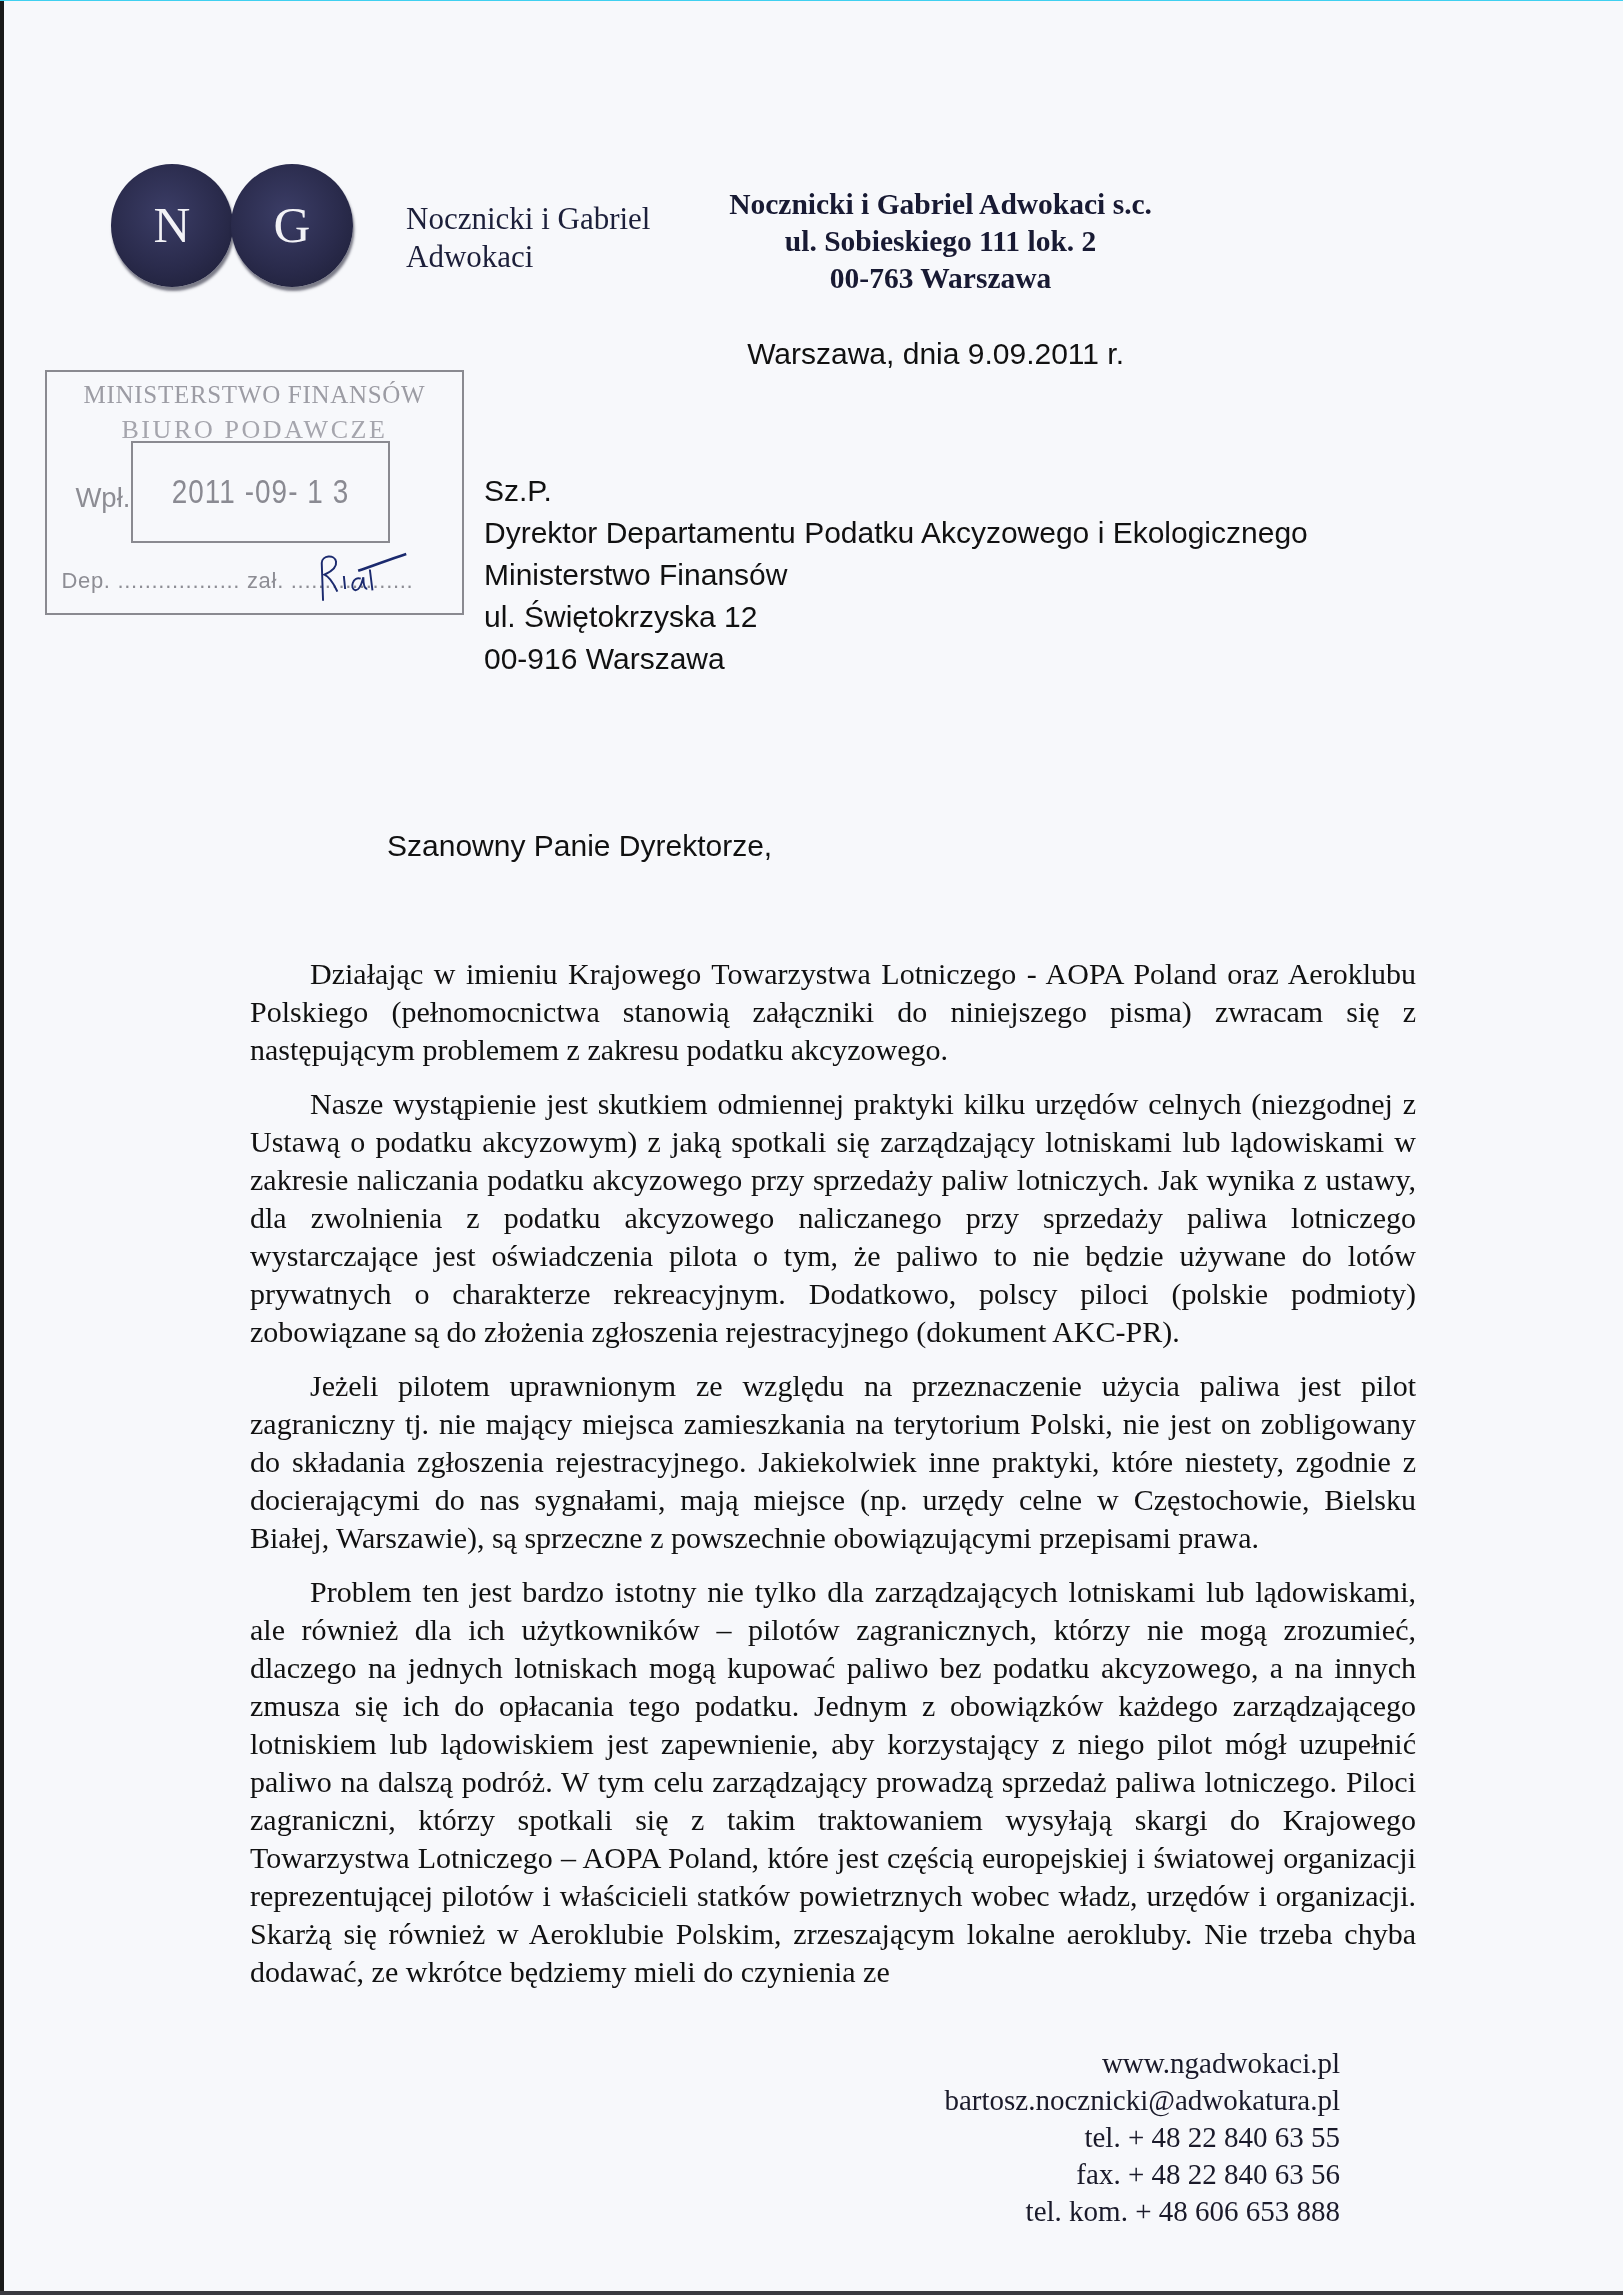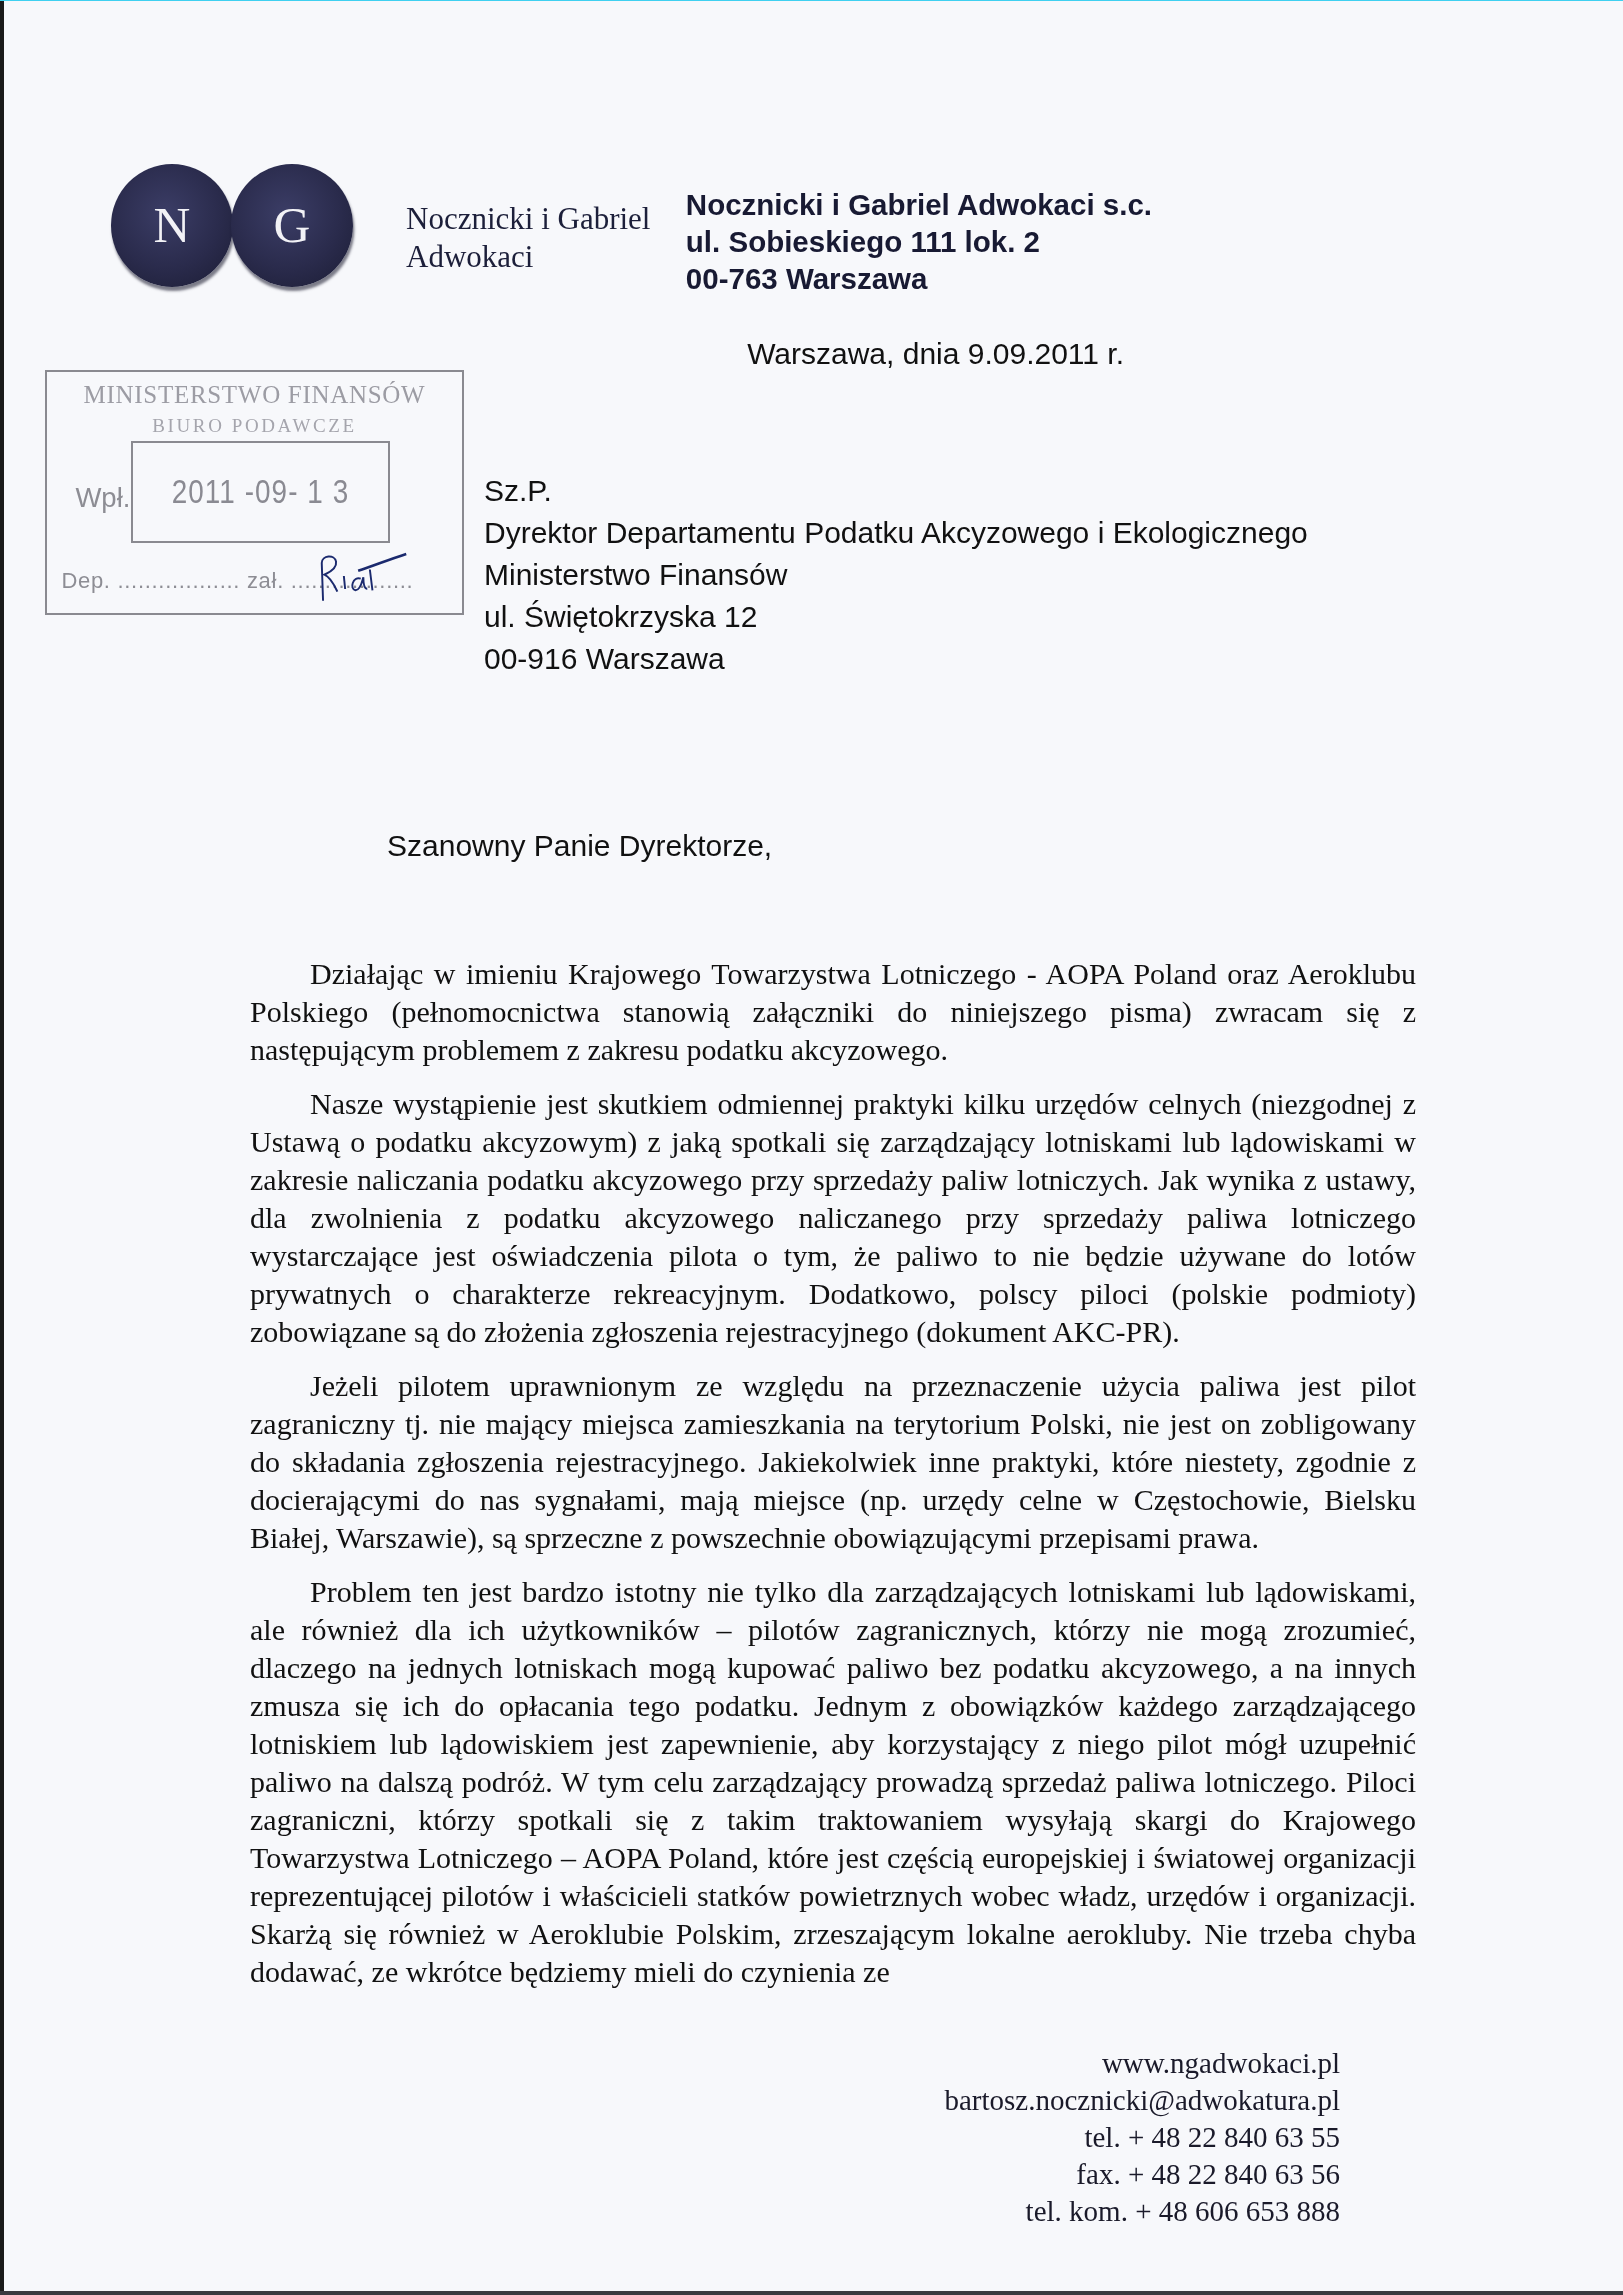--- a/index.html
+++ b/index.html
@@ -23,40 +23,40 @@
     font-family: "Liberation Serif", serif; color: #f2f2f6; font-size: 51px; line-height: 1;
   }
   .logo .disc-n { left: 0; }
   .logo .disc-g { left: 120px; }
 
   .brand-name {
     position: absolute; left: 406px; top: 200px;
     font-family: "Liberation Serif", serif; font-size: 31px; line-height: 38px; color: #1c1f3a;
   }
   .firm-address {
-    position: absolute; right: 471px; top: 186px; text-align: left;
-    font-family: Liberation Sans, sans-serif; font-weight: bold; font-size: 29.5px; line-height: 37px; color: #181a33;
+    position: absolute; right: 471px; top: 186px; text-align: center;
+    font-family: Liberation Serif, serif; font-weight: bold; font-size: 29.5px; line-height: 37px; color: #181a33;
   }
   .letter-date {
     position: absolute; right: 499px; top: 335px;
     font-size: 30px; line-height: 37px; color: #111;
   }
 
   
   .stamp {
     position: absolute; left: 45px; top: 370px; width: 419px; height: 245px;
     border: 2.6px solid #8a8a90; box-sizing: border-box; color: #8b8b92;
   }
   .stamp-line1 {
     position: absolute; left: 0; right: 0; top: 9.2px; text-align: center;
     font-family: "Liberation Serif", serif; font-size: 25px; letter-spacing: 0.7px; color: #9c9ca4;
   }
   .stamp-line2 {
     position: absolute; left: 0; right: 0; top: 43px; text-align: center;
-    font-family: "Liberation Serif", serif; font-size: 19px; letter-spacing: 2.6px; color: #a5a5ad;
+    font-family: "Liberation Serif", serif; font-size: 26px; letter-spacing: 2.6px; color: #a5a5ad;
   }
   .stamp-wpl { position: absolute; left: 14.4px; top: 110px; font-size: 27.5px; color: #8d8d94; margin-left: 14px; }
   .stamp-date-box {
     position: absolute; left: 84px; top: 69px; width: 259px; height: 102px;
     border: 2.6px solid #8a8a90; box-sizing: border-box; padding-left: 27px;
   }
   .stamp-date {
     position: absolute; left: 0; right: 0; top: 29px; text-align: center;
     font-size: 34px; letter-spacing: 1.3px; color: #8a8a92; transform: scaleX(0.82);
   }

